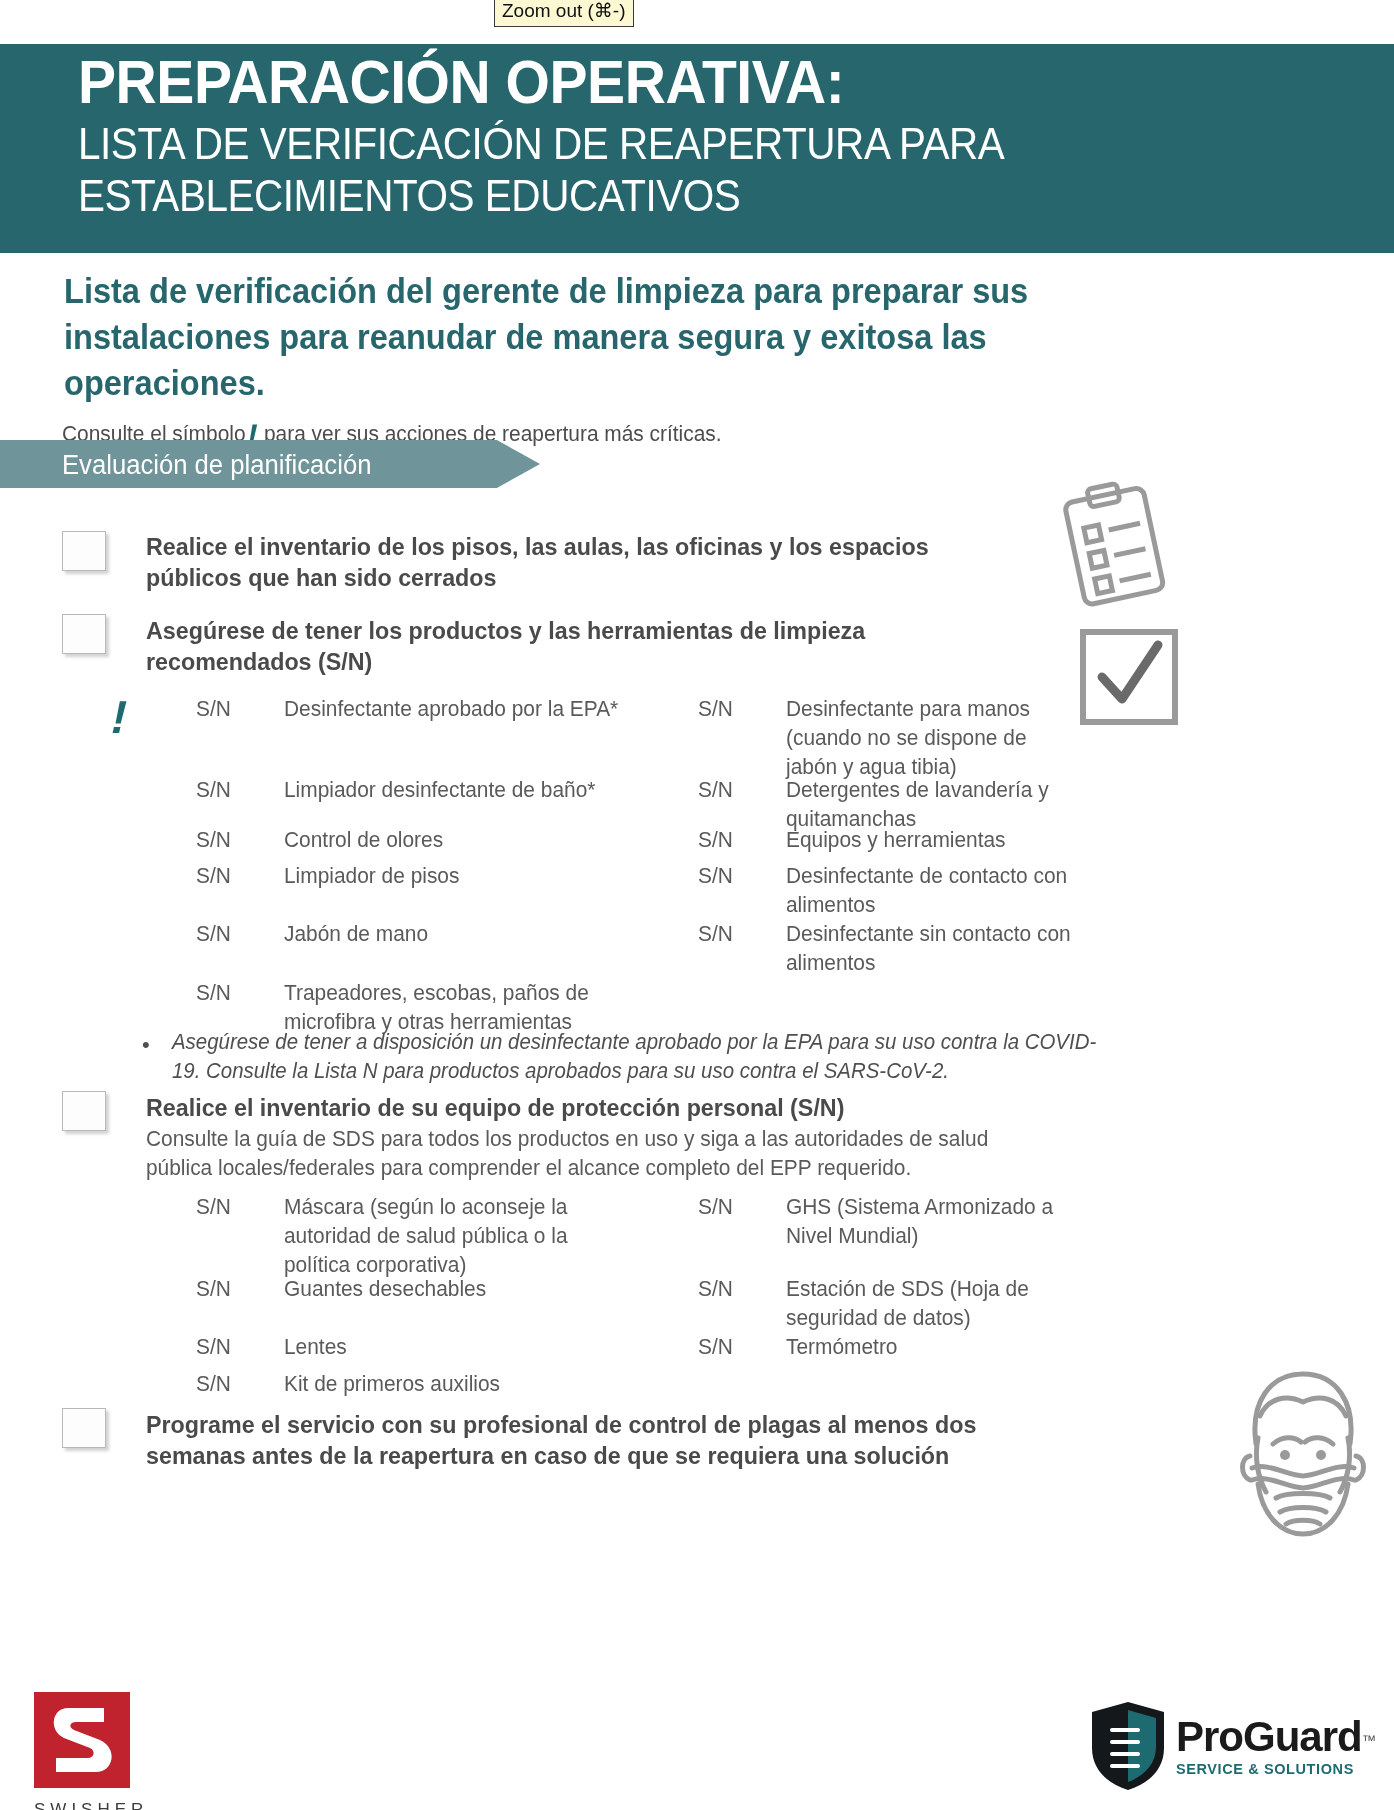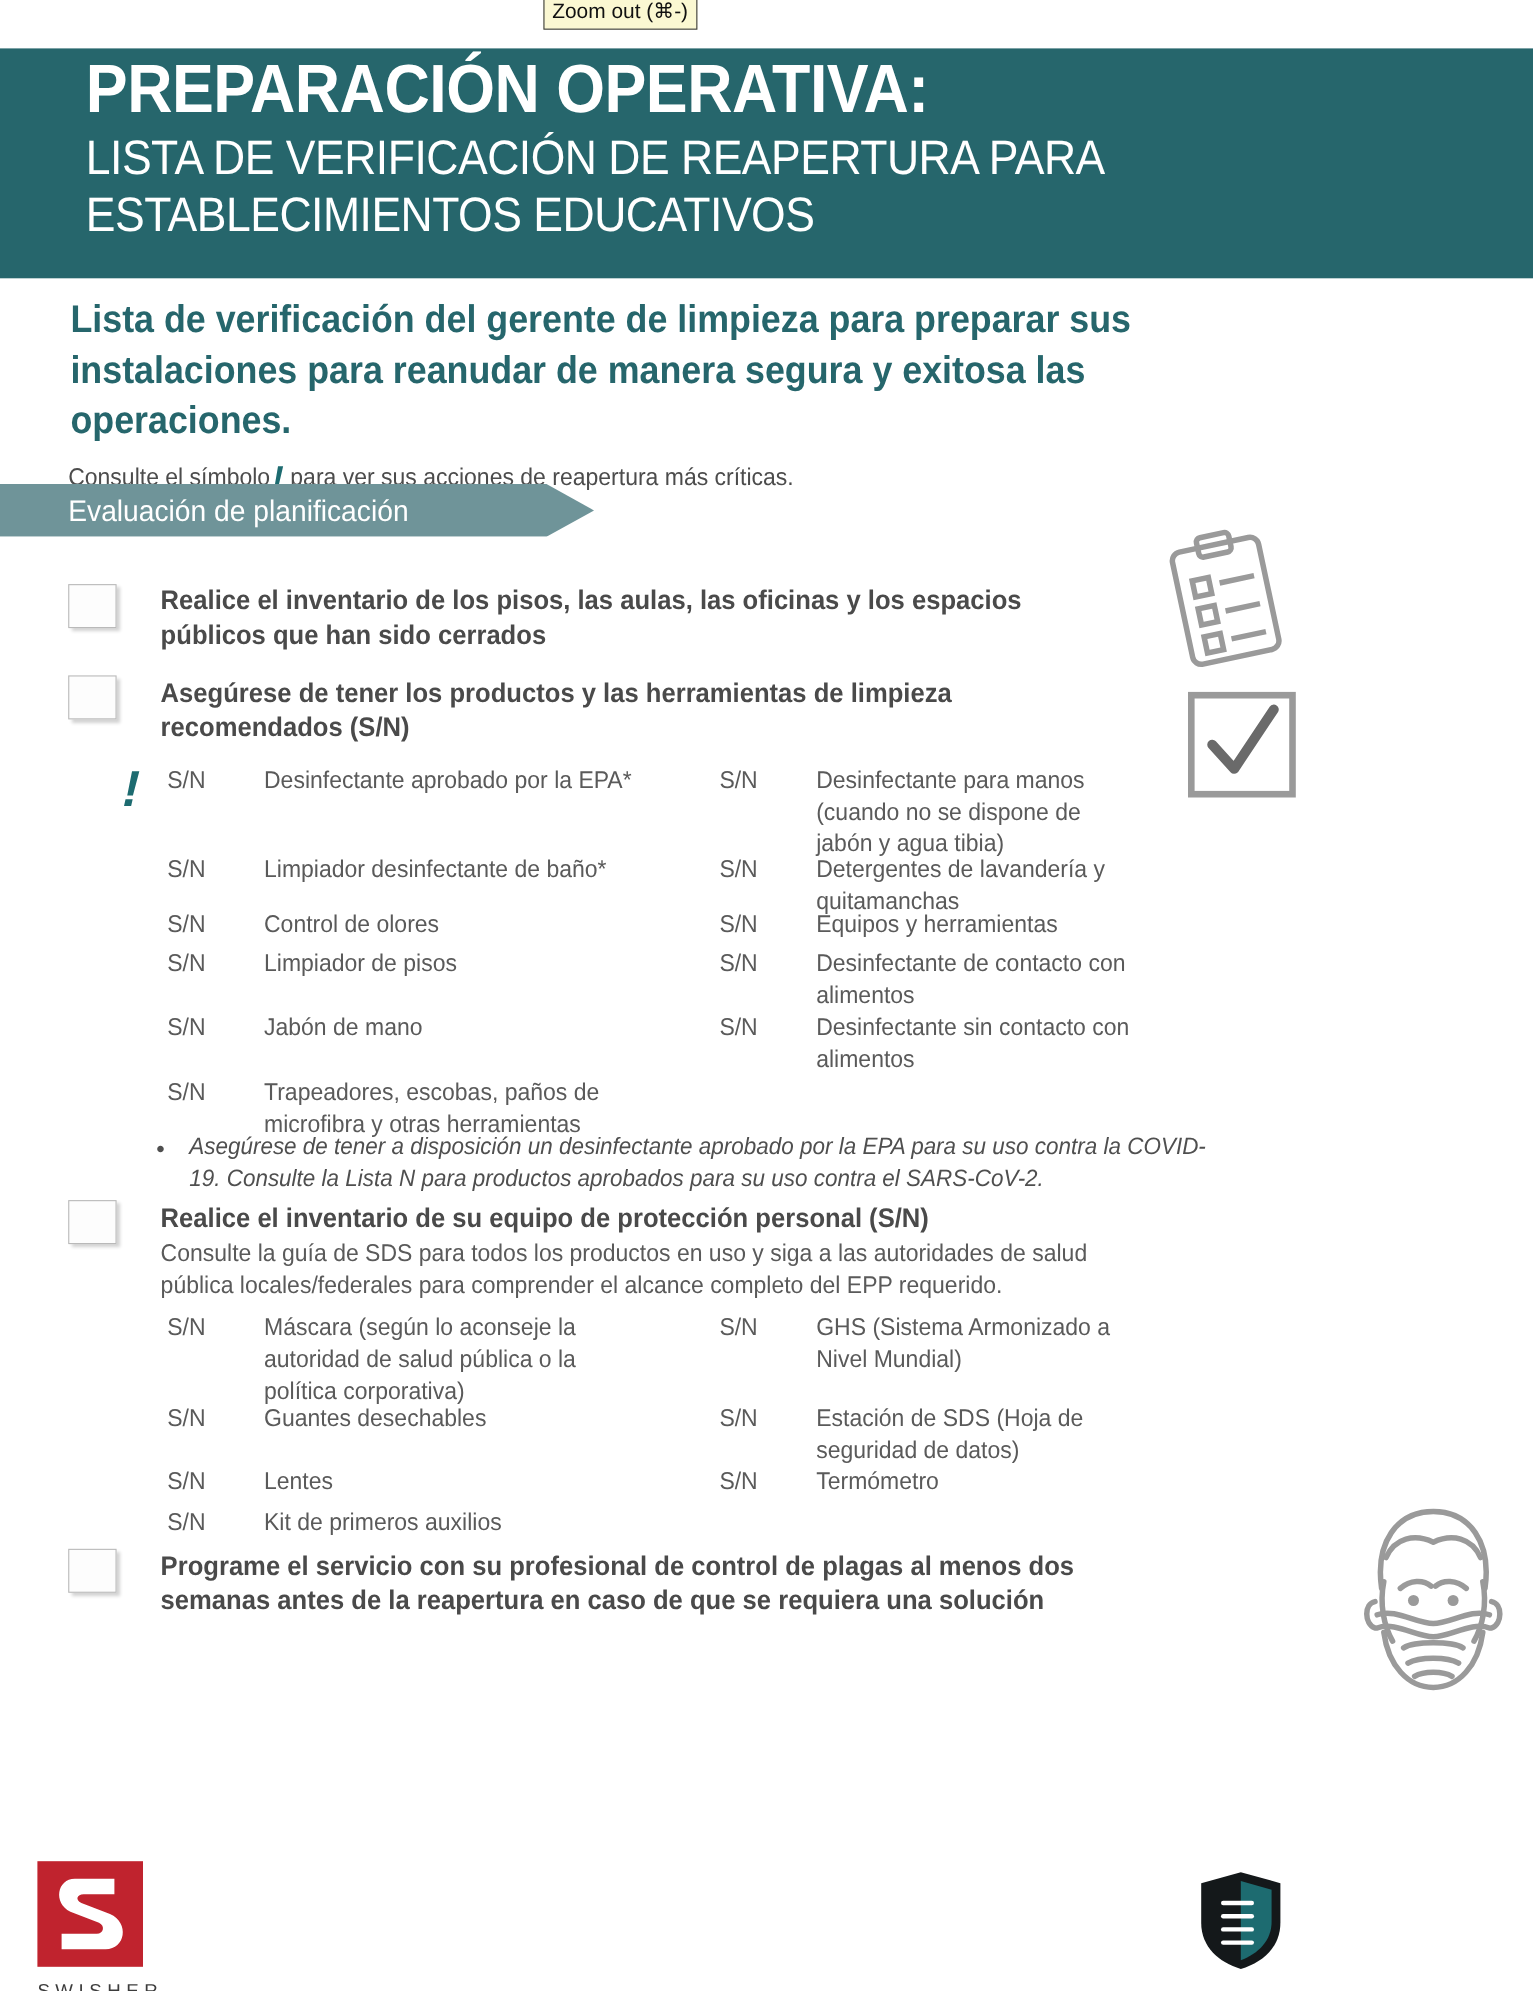--- a/index.html
+++ b/index.html
@@ -83,21 +83,21 @@
     position:absolute; font-weight:bold; font-size:24.5px; line-height:31px;
     color:#4a4a4a;
     font-family:"Liberation Sans Narrow","Liberation Sans", sans-serif;
     font-stretch:condensed; transform:scaleX(.95); transform-origin:left top;
   }
   .task-sub {
     position:absolute; font-size:22px; line-height:29px; color:#5a5a5a;
     font-family:"Liberation Sans Narrow","Liberation Sans", sans-serif;
     font-stretch:condensed; transform:scaleX(.95); transform-origin:left top;
   }
-  .sn-row { position:absolute; display:flex; }
+  .sn-row { position:absolute; display:flex;margin-left:44px; }
   .sn-tag {
     width:88px; flex:none;
     font-size:22px; line-height:29px; color:#5a5a5a;
     font-family:"Liberation Sans Narrow","Liberation Sans", sans-serif;
     font-stretch:condensed; transform:scaleX(.95); transform-origin:left top;
   }
   .sn-txt {
     font-size:22px; line-height:29px; color:#5a5a5a;
     font-family:"Liberation Sans Narrow","Liberation Sans", sans-serif;
     font-stretch:condensed; transform:scaleX(.95); transform-origin:left top;
@@ -310,13 +310,19 @@
   <svg width="76" height="92" viewBox="0 0 76 92">
     <path d="M38 2 L74 12 L74 48 C74 70 58 84 38 90 C18 84 2 70 2 48 L2 12 Z" fill="#14181a"></path>
     <path d="M38 10 L38 82 C54 76 66 64 66 47 L66 18 Z" fill="#1d6b70"></path>
     <g stroke="#ffffff" stroke-width="4" fill="none" stroke-linecap="round">
       <path d="M22 30 L48 30"></path>
       <path d="M22 42 L48 42"></path>
       <path d="M22 54 L48 54"></path>
       <path d="M22 66 L48 66"></path>
     </g>
   </svg>
+  <div class="pg-text">
+    <div>
+      <span class="pg-name">ProGuard</span><span class="pg-tm">™</span>
+    </div>
+    <div class="pg-sub">SERVICE &amp; SOLUTIONS</div>
+  </div>
 </div>
 
 </body></html>

